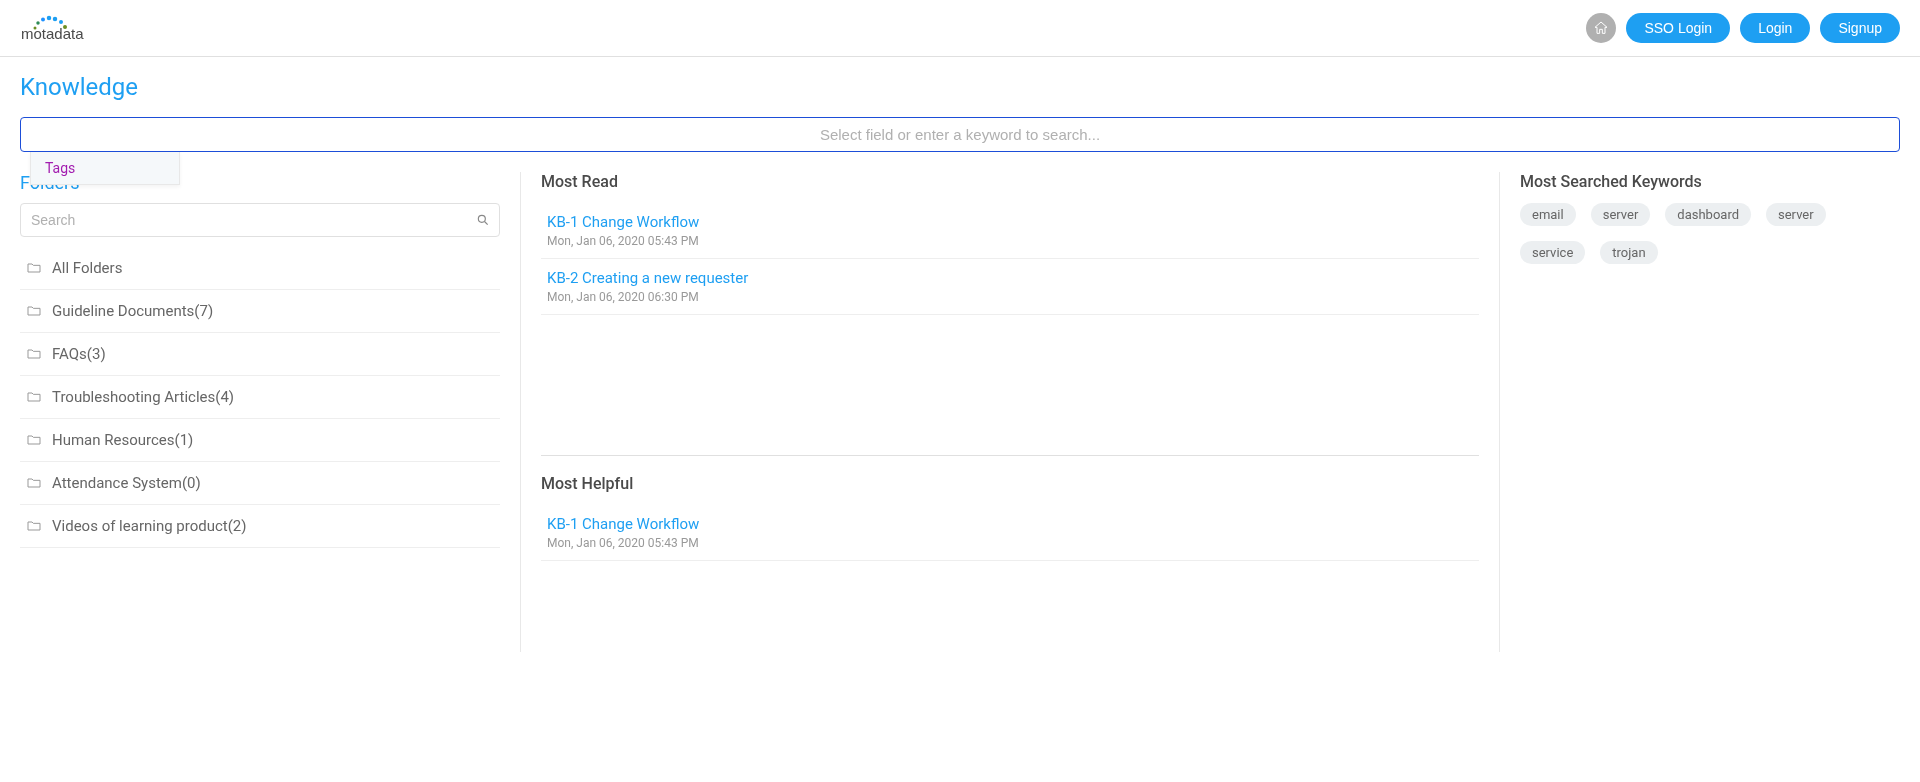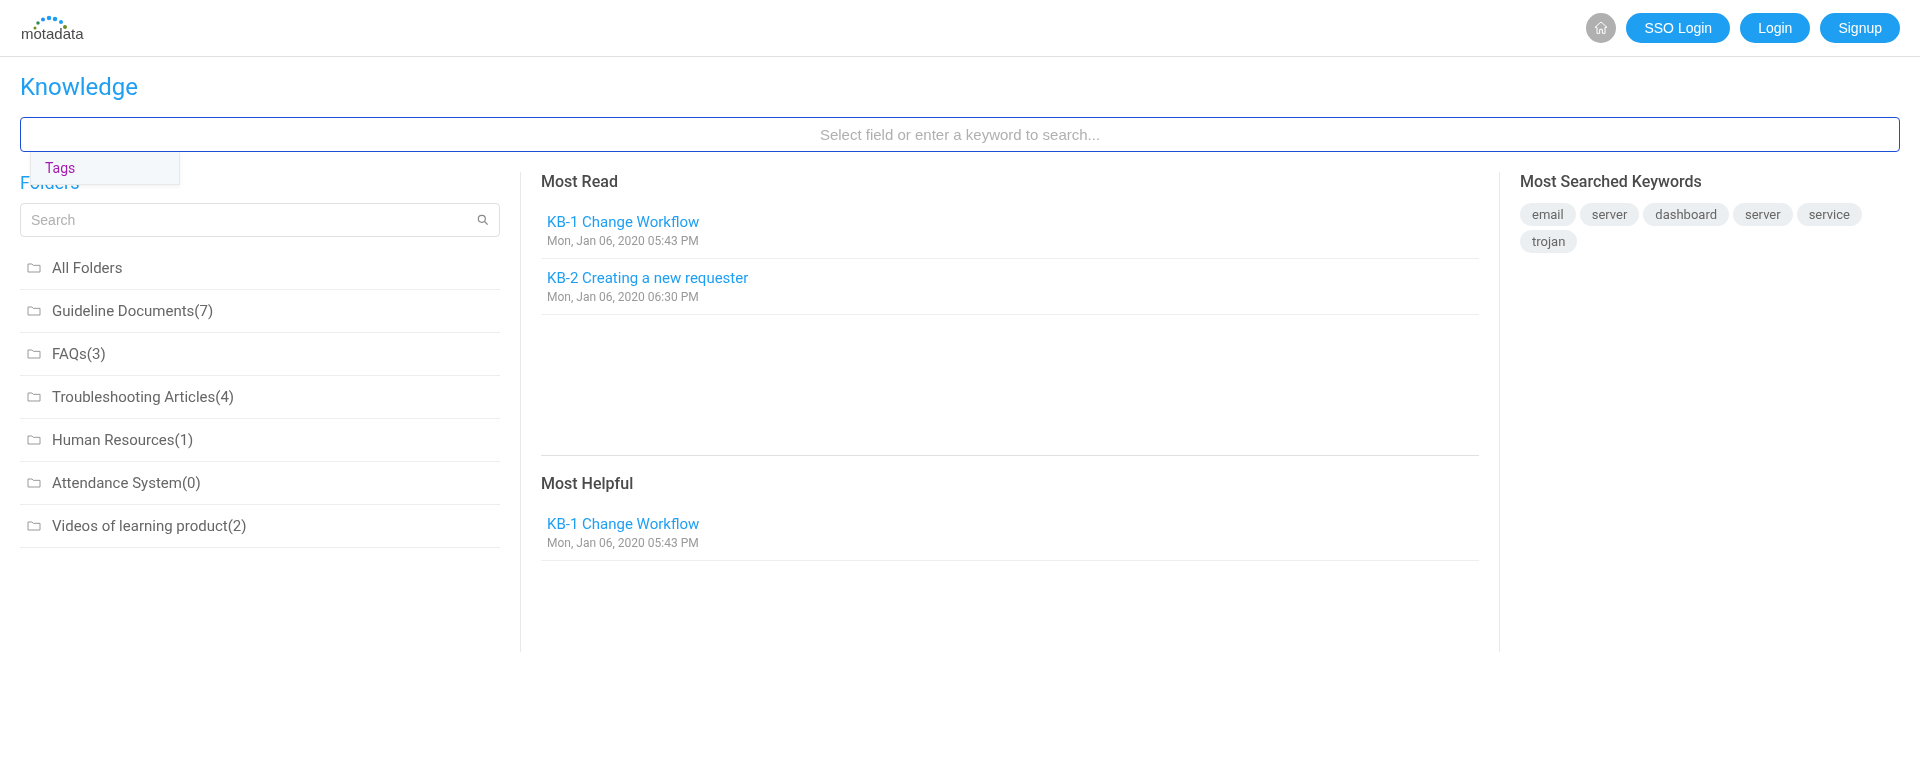--- a/index.html
+++ b/index.html
@@ -169,21 +169,21 @@
   }
   .section-divider {
     border-top: 1px solid #e0e0e0;
     margin: 140px 0 18px;
   }
 
   
   .keyword-tags {
     display: flex;
     flex-wrap: wrap;
-    gap: 4px;
+    gap: 15px;
     margin-top: 10px;
   }
   .keyword-tag {
     background: #eceff1;
     color: #666;
     padding: 4px 12px;
     border-radius: 12px;
     font-size: 13px;
     cursor: pointer;
   }

